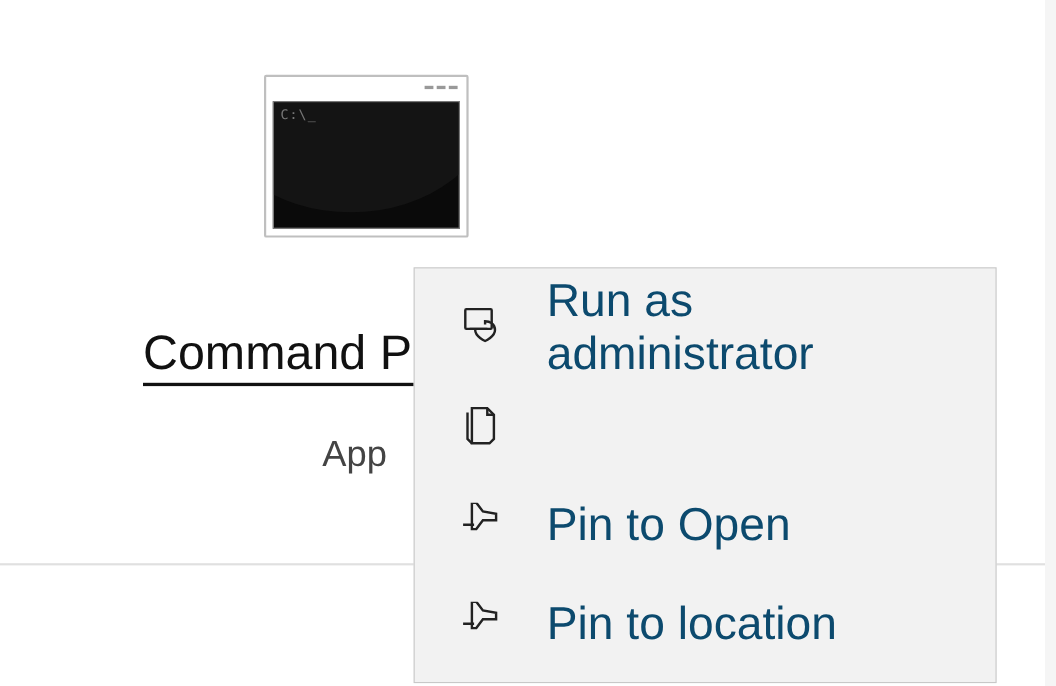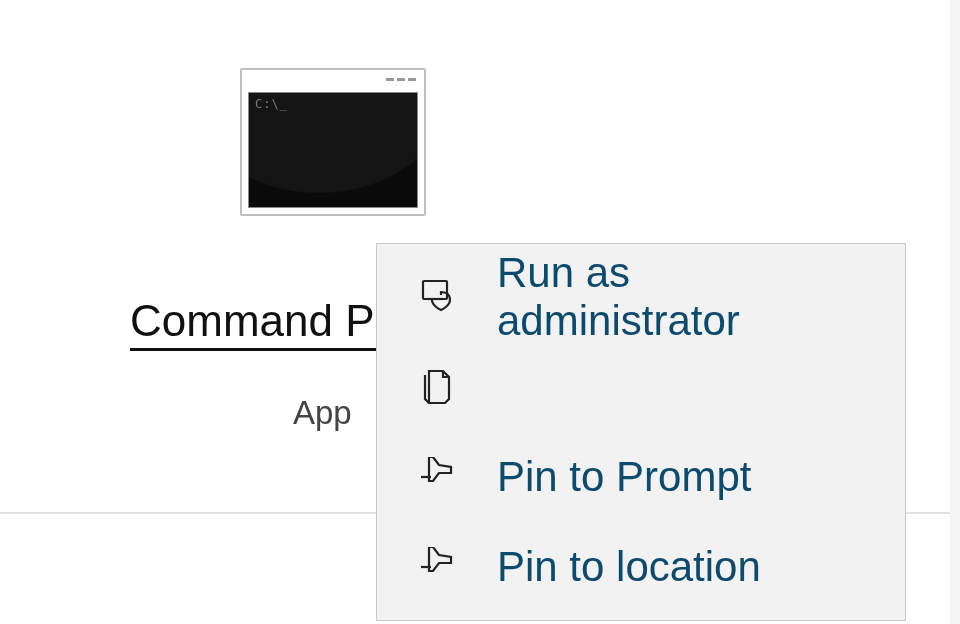--- a/index.html
+++ b/index.html
@@ -193,21 +193,21 @@
       </span>
     </div>
 
     <div class="menu-item">
       <span class="menu-icon">
         <svg viewBox="0 0 40 40">
           <path d="M10 6 h6 v12 l8 6 v4 h-24 v-4 l8 -6 z" transform="rotate(90 20 20)"></path>
           <line x1="4" y1="20" x2="14" y2="20"></line>
         </svg>
       </span>
-      <span class="menu-label">Pin to Prompt</span>
+      <span class="menu-label">Pin to Open</span>
     </div>
 
     <div class="menu-item">
       <span class="menu-icon">
         <svg viewBox="0 0 40 40">
           <path d="M10 6 h6 v12 l8 6 v4 h-24 v-4 l8 -6 z" transform="rotate(90 20 20)"></path>
           <line x1="4" y1="20" x2="14" y2="20"></line>
         </svg>
       </span>
       <span class="menu-label">Pin to location</span>

